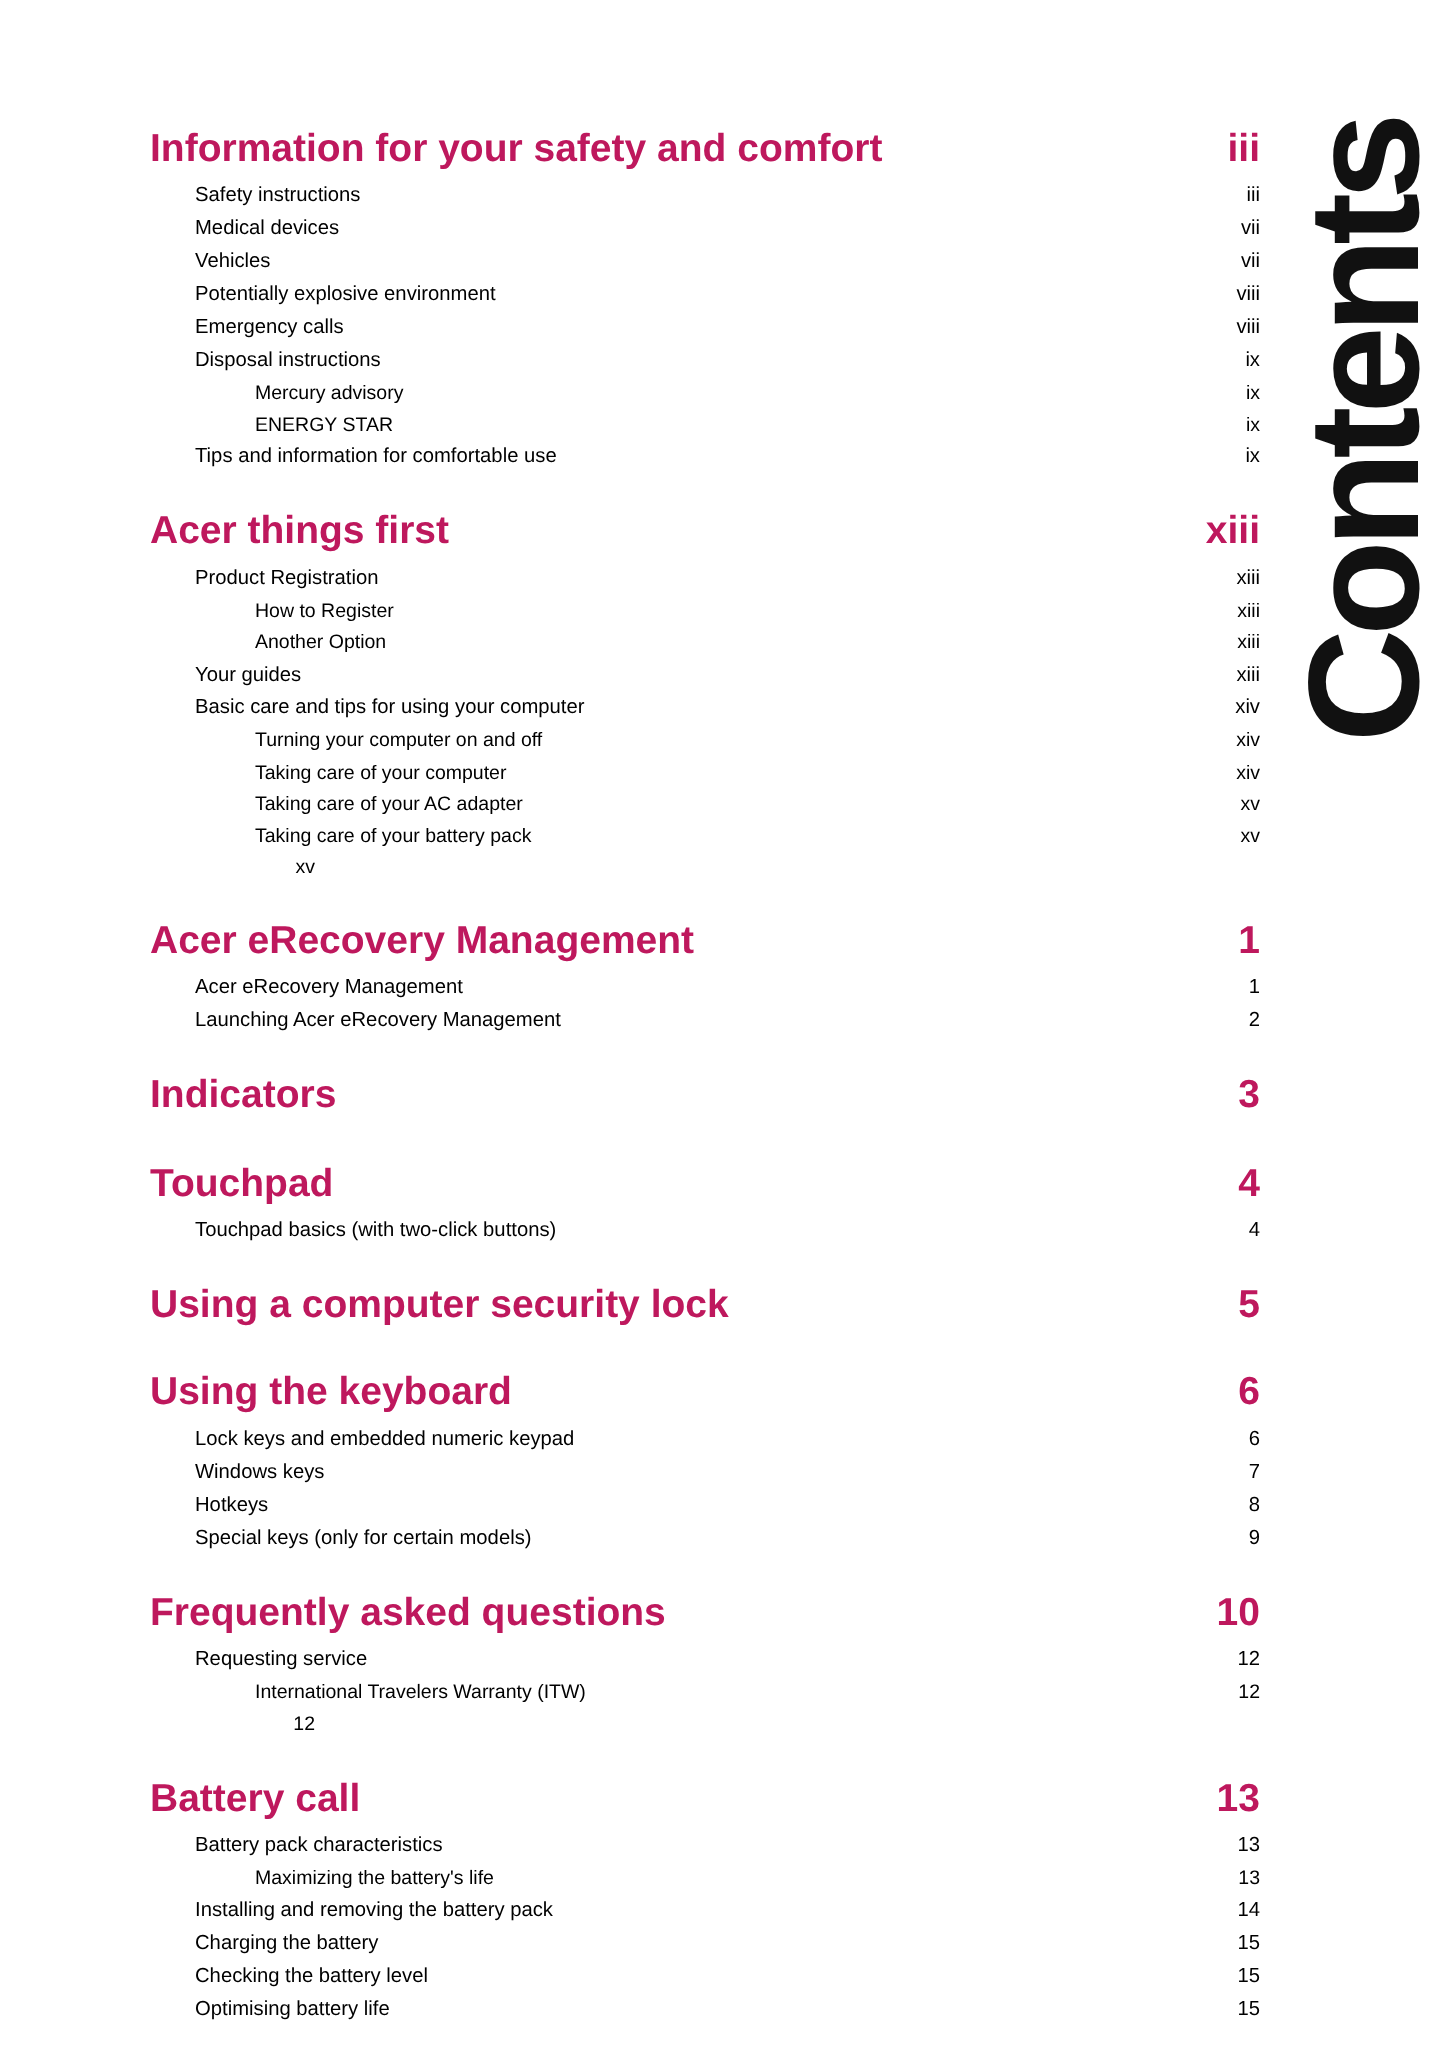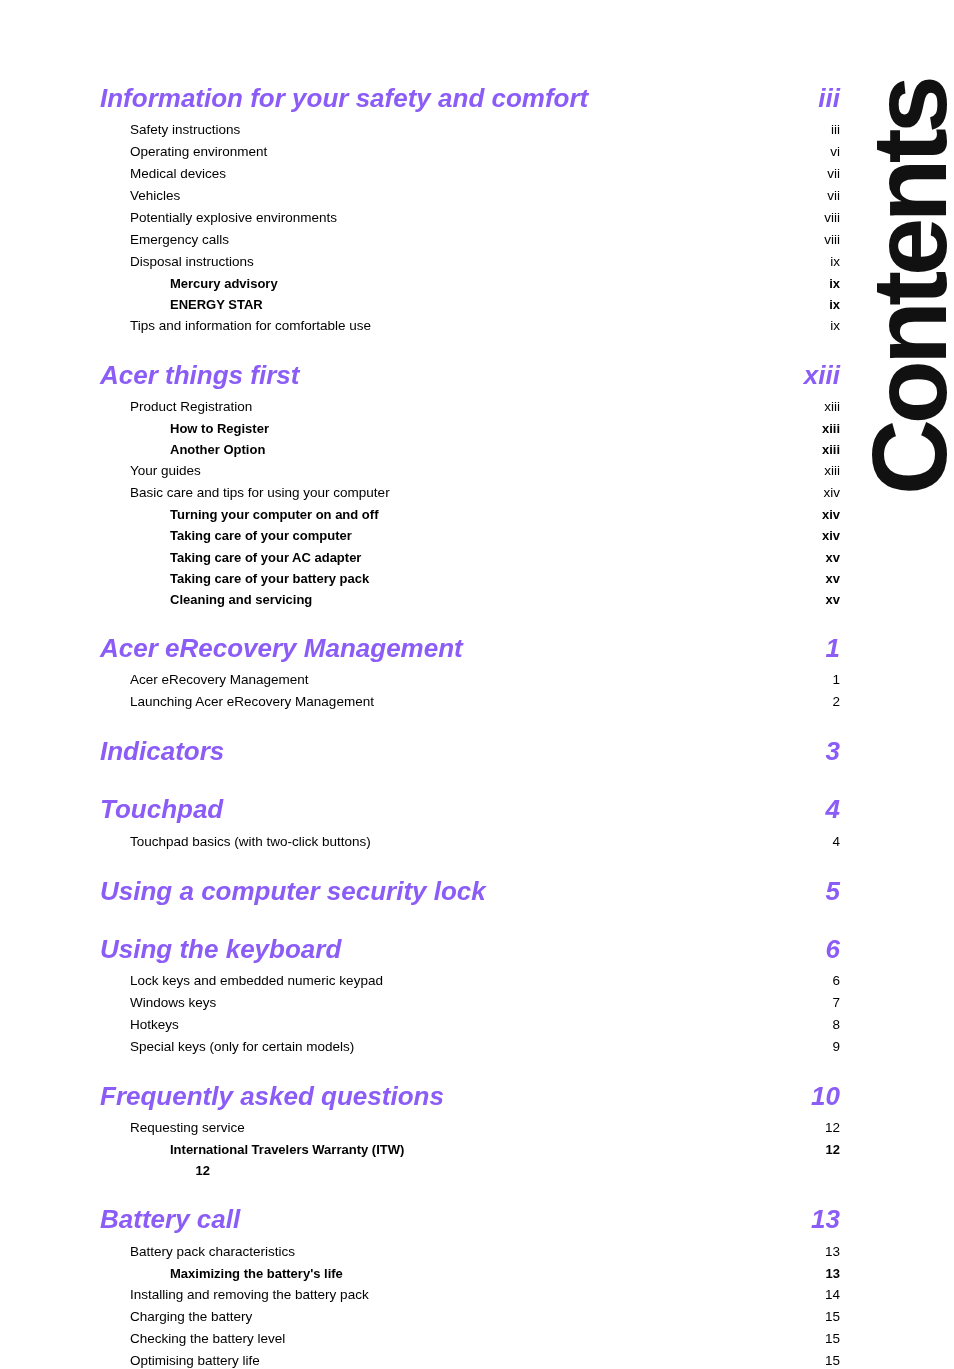--- a/index.html
+++ b/index.html
@@ -46,22 +46,21 @@
       text-align: right;
       font-size: inherit;
     }
 
     
     .level-0 {
       font-size: 26px;
       font-weight: 700;
       margin-top: 18px;
       margin-bottom: 2px;
-      color: #8b5cf6;
-      font-style: italic;
+      color: #be185d;
     }
 
     .level-0 .toc-page {
       font-size: 26px;
       font-weight: 900;
     }
 
     
     .level-1 {
       font-size: 13.5px;
@@ -71,21 +70,21 @@
       margin-top: 1px;
     }
 
     .level-1 .toc-page {
       font-size: 13.5px;
     }
 
     
     .level-2 {
       font-size: 13px;
-      font-weight: 700;
+      font-weight: 400;
       color: #000;
       padding-left: 70px;
       margin-top: 1px;
       justify-content: space-between;
     }
 
     .level-2 .toc-page {
       font-size: 13px;
     }
 
@@ -120,33 +119,29 @@
 
   <div class="toc-entry level-0">
         <span class="toc-title">Information for your safety and comfort</span>
         <span class="toc-page">iii</span>
       </div>
       <div class="toc-entry level-1">
         <span class="toc-title">Safety instructions</span>
         <span class="toc-page">iii</span>
       </div>
       <div class="toc-entry level-1">
-        <span class="toc-title">Operating environment</span>
-        <span class="toc-page">vi</span>
-      </div>
-      <div class="toc-entry level-1">
         <span class="toc-title">Medical devices</span>
         <span class="toc-page">vii</span>
       </div>
       <div class="toc-entry level-1">
         <span class="toc-title">Vehicles</span>
         <span class="toc-page">vii</span>
       </div>
       <div class="toc-entry level-1">
-        <span class="toc-title">Potentially explosive environments</span>
+        <span class="toc-title">Potentially explosive environment</span>
         <span class="toc-page">viii</span>
       </div>
       <div class="toc-entry level-1">
         <span class="toc-title">Emergency calls</span>
         <span class="toc-page">viii</span>
       </div>
       <div class="toc-entry level-1">
         <span class="toc-title">Disposal instructions</span>
         <span class="toc-page">ix</span>
       </div>
@@ -196,21 +191,20 @@
       </div>
       <div class="toc-entry level-2">
         <span class="toc-title">Taking care of your AC adapter</span>
         <span class="toc-page">xv</span>
       </div>
       <div class="toc-entry level-2">
         <span class="toc-title">Taking care of your battery pack</span>
         <span class="toc-page">xv</span>
       </div>
       <div class="toc-entry level-2">
-        <span class="toc-title">Cleaning and servicing</span>
         <span class="toc-page">xv</span>
       </div>
       <div class="toc-entry level-0">
         <span class="toc-title">Acer eRecovery Management</span>
         <span class="toc-page">1</span>
       </div>
       <div class="toc-entry level-1">
         <span class="toc-title">Acer eRecovery Management</span>
         <span class="toc-page">1</span>
       </div>

